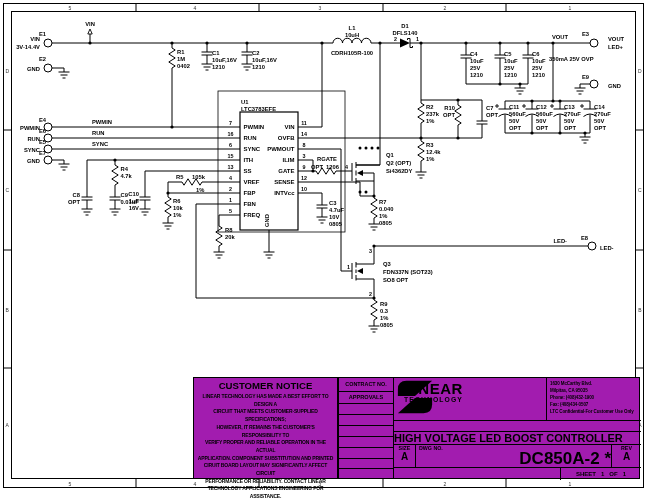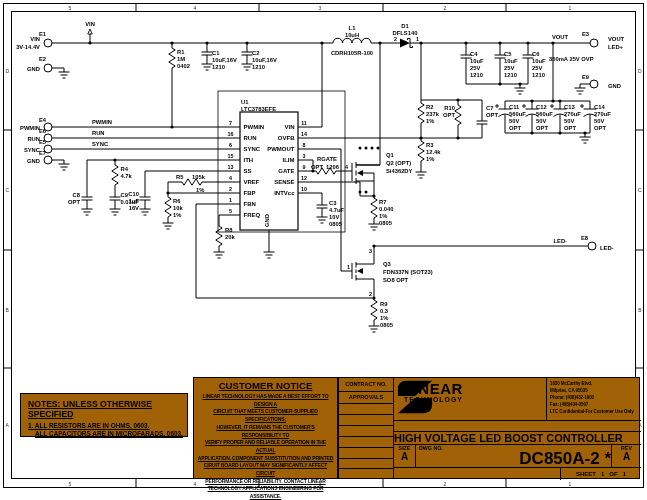--- a/index.html
+++ b/index.html
@@ -4,21 +4,21 @@
 <style>
   html,body{margin:0;padding:0;background:#e8e8e8;}
   #sheet{position:relative;width:647px;height:500px;background:#ffffff;overflow:hidden;
          font-family:"Liberation Sans",sans-serif;color:#000;}
   svg{position:absolute;left:0;top:0;}
   svg text{font-family:"Liberation Sans",sans-serif;font-size:5.8px;font-weight:bold;fill:#000;}
   svg text.zone{font-size:5px;font-weight:normal;fill:#333;}
   svg text.pn{font-size:5.4px;}
   svg text.pin{font-size:6px;}
   .tm{text-anchor:middle}.te{text-anchor:end}
-  .blk{position:absolute;border:1px solid #000;background:#a16207;box-sizing:border-box;text-decoration:underline;}
+  .blk{position:absolute;border:1px solid #000;background:#a21caf;box-sizing:border-box;}
   .cell{position:absolute;box-sizing:border-box;overflow:hidden;}
   .bb{border-bottom:1px solid #000}.br{border-right:1px solid #000}.bl{border-left:1px solid #000}
   .notes-title{font-size:8.6px;font-weight:bold;padding:5px 0 3px 7px;}
   .notes-line{font-size:6.4px;font-weight:bold;padding-left:7px;line-height:8px;}
   .cn-title{font-size:9.6px;font-weight:bold;text-align:center;padding-top:2px;}
   .cn-body{font-size:5px;font-weight:bold;letter-spacing:-0.15px;line-height:7.7px;padding:2px 3px 0 3px;text-align:center;}
   .tb-small{font-size:5.3px;font-weight:bold;}
   .addr{font-size:4.5px;font-weight:bold;line-height:7px;letter-spacing:-0.1px;padding:2px 0 0 3px;}
   .logo-wrap{display:flex;align-items:center;gap:2px;padding:4px 0 0 10px;}
   .logo-name{font-size:15px;font-weight:bold;letter-spacing:0.5px;line-height:14px;}
@@ -399,25 +399,20 @@
     <text class="pn tm" x="304" y="135.6">14</text>
     <text class="pn tm" x="304" y="146.6">8</text>
     <text class="pn tm" x="304" y="157.6">3</text>
     <text class="pn tm" x="304" y="168.6">9</text>
     <text class="pn tm" x="304" y="179.6">12</text>
     <text class="pn tm" x="304" y="190.6">10</text>
     <text transform="rotate(-90 268.5 227)" x="268.5" y="227">GND</text>
   </g>
 </svg>
 
-<div class="blk" style="left:20px;top:393px;width:168px;height:44px;">
-  <div class="notes-title">NOTES:  UNLESS OTHERWISE SPECIFIED</div>
-  <div class="notes-line">1.  ALL RESISTORS ARE IN OHMS, 0603.</div>
-  <div class="notes-line" style="padding-left:14px;">ALL CAPACITORS ARE IN MICROFARADS, 0603.</div>
-</div>
 
 <div class="blk" style="left:193px;top:377px;width:145px;height:102px;">
   <div class="cn-title">CUSTOMER NOTICE</div>
   <div class="cn-body">
     <div>LINEAR TECHNOLOGY HAS MADE A BEST EFFORT TO DESIGN A</div>
     <div>CIRCUIT THAT MEETS CUSTOMER-SUPPLIED SPECIFICATIONS;</div>
     <div>HOWEVER, IT REMAINS THE CUSTOMER'S RESPONSIBILITY TO</div>
     <div>VERIFY PROPER AND RELIABLE OPERATION IN THE ACTUAL</div>
     <div>APPLICATION.  COMPONENT SUBSTITUTION AND PRINTED</div>
     <div>CIRUIT BOARD LAYOUT MAY SIGNIFICANTLY AFFECT CIRCUIT</div>

